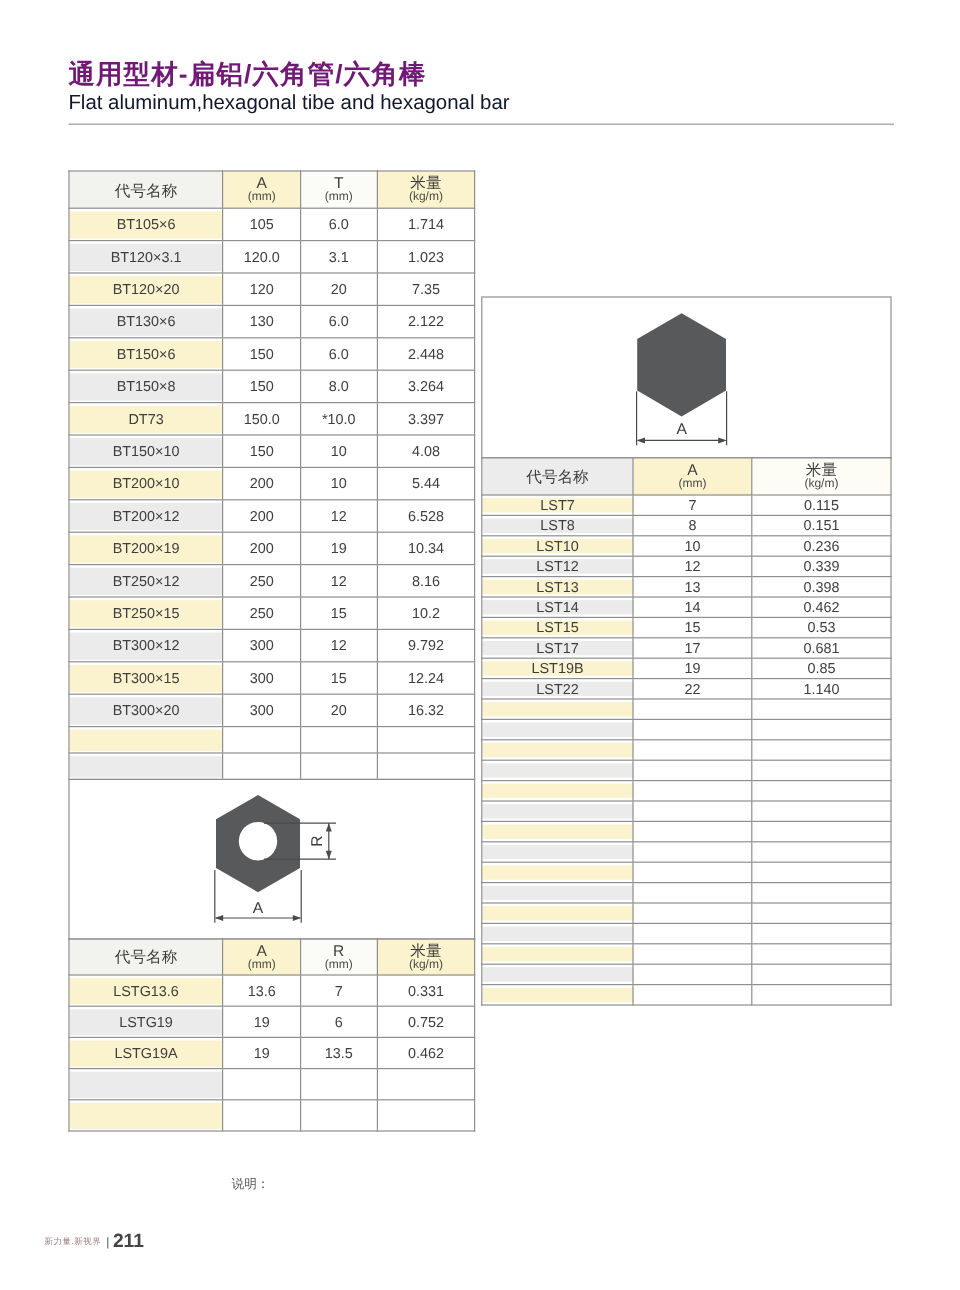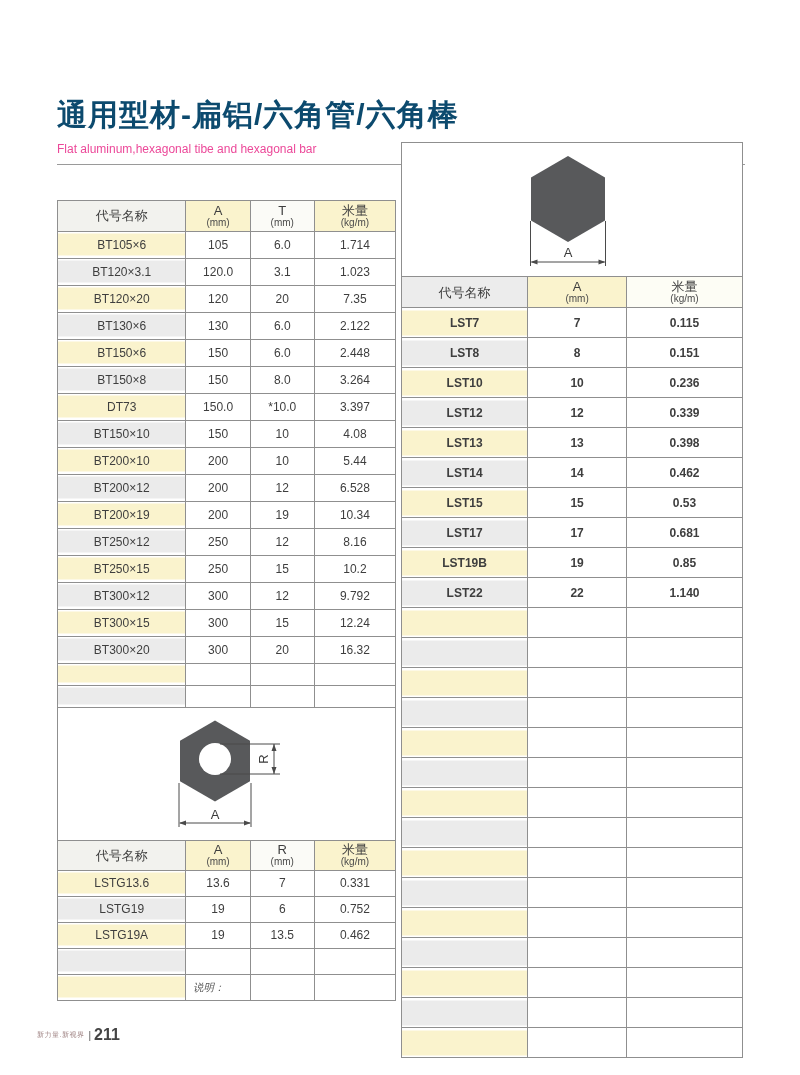--- a/index.html
+++ b/index.html
@@ -9,43 +9,43 @@
     font-family:"Liberation Sans","DejaVu Sans",sans-serif;
     color:#3e3e3e;
   }
   .page { position:relative; width:800px; height:1075px; overflow:hidden; background:#fff; }
 
   
   .titleblock {
     position:absolute; left:57px; top:50px; width:688px;
     border-bottom:1px solid #9a9a9a; padding-bottom:7px;
   }
-  .title-zh { font-size:30px; font-weight:bold; color:#0c4a6e; letter-spacing:1px; line-height:1.1;margin-top:48px; }
-  .title-en { font-size:12px; color:#ec4899; margin-top:12px; line-height:1.15; }
+  .title-zh { font-size:22px; font-weight:bold; color:#701a75; letter-spacing:1px; line-height:1.1; }
+  .title-en { font-size:17px; color:#0f172a; margin-top:2px; line-height:1.15; }
 
   
   .content { position:absolute; left:57px; top:142px; width:686px; display:flex; gap:5px; align-items:center; }
   .col-left  { width:339px; }
   .col-right { width:342px; }
 
   
   table { width:100%; border-collapse:collapse; table-layout:fixed; }
   th, td { border:1px solid #8f8f8f; text-align:center; vertical-align:middle; }
   td { font-size:12px; color:#3e3e3e; }
   th { font-weight:normal; }
   .hl { font-size:13px; color:#3e3e3e; line-height:13px; }
   .hu { font-size:10px; color:#4a4a4a; line-height:11px; }
 
   .tbl-a thead tr { height:31px; }
   .tbl-a tbody tr { height:27px; }
   .tbl-a tbody tr:nth-last-child(-n+2) { height:22px; }
   .tbl-b thead tr { height:30px; }
   .tbl-b tbody tr { height:26px; }
   .tbl-c thead tr { height:31px; }
-  .tbl-c tbody tr { height:30px;font-weight:bold; }
+  .tbl-c tbody tr { height:17px; }
 
   
   .tbl-a th:nth-child(1), .tbl-b th:nth-child(1) { background:#f2f2ee; }
   .tbl-a th:nth-child(2), .tbl-b th:nth-child(2), .tbl-c th:nth-child(2) { background:#faf3cd; }
   .tbl-a th:nth-child(3), .tbl-b th:nth-child(3) { background:#fbfbf7; }
   .tbl-a th:nth-child(4), .tbl-b th:nth-child(4) { background:#faf3cd; }
   .tbl-c th:nth-child(1) { background:#ececec; }
   .tbl-c th:nth-child(3) { background:#fdfdf5; }
 
   
@@ -63,21 +63,20 @@
   .diagram-bar  { height:135px; }
   .tbl-after { margin-top:-1px; }
 
   .dimtext { font-size:13px; fill:#3a3a3a; }
 
   
   .notes {
     position:absolute; left:193px; top:980px; width:560px;
     font-size:10.5px; color:#565656; line-height:1.45;
     display:flex;
-    font-style:italic;
   }
   .notes-label { white-space:nowrap; }
 
   
   .footer { position:absolute; left:37px; top:1026px; display:flex; align-items:center; }
   .footer-brand { font-size:7px; color:#a08484; letter-spacing:0.5px; }
   .footer-divider { font-size:10px; color:#555; margin:0 3px 0 4px; }
   .footer-page { font-size:16px; font-weight:bold; color:#444; }
 </style>
 </head>

